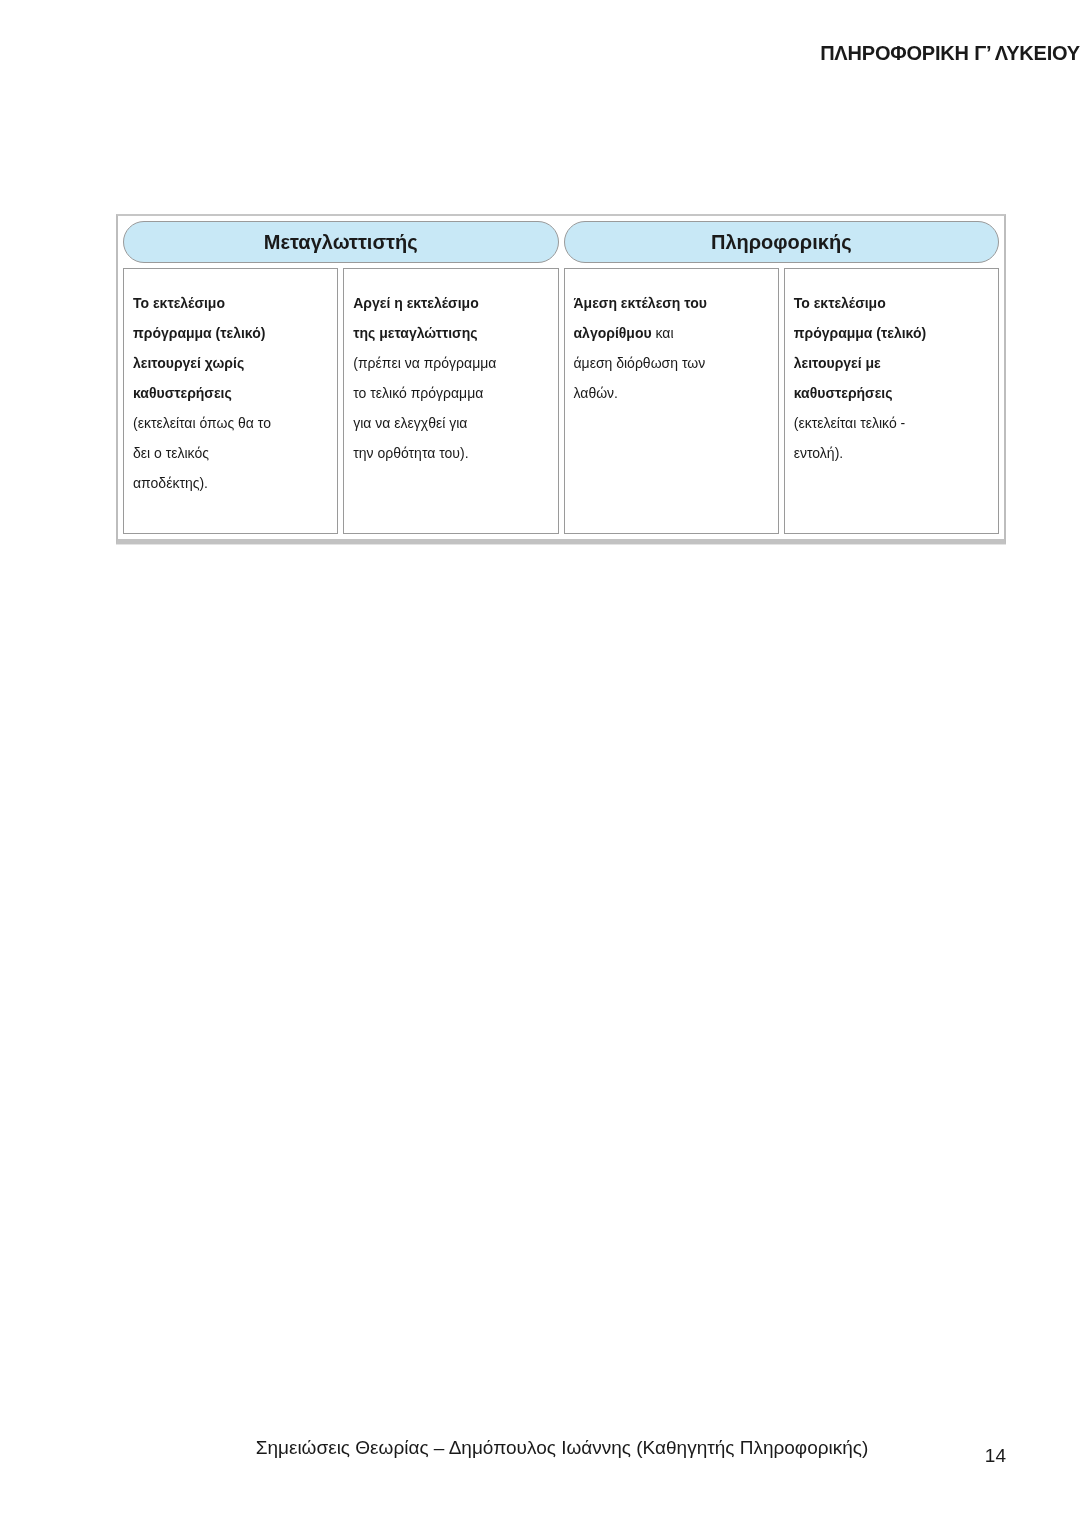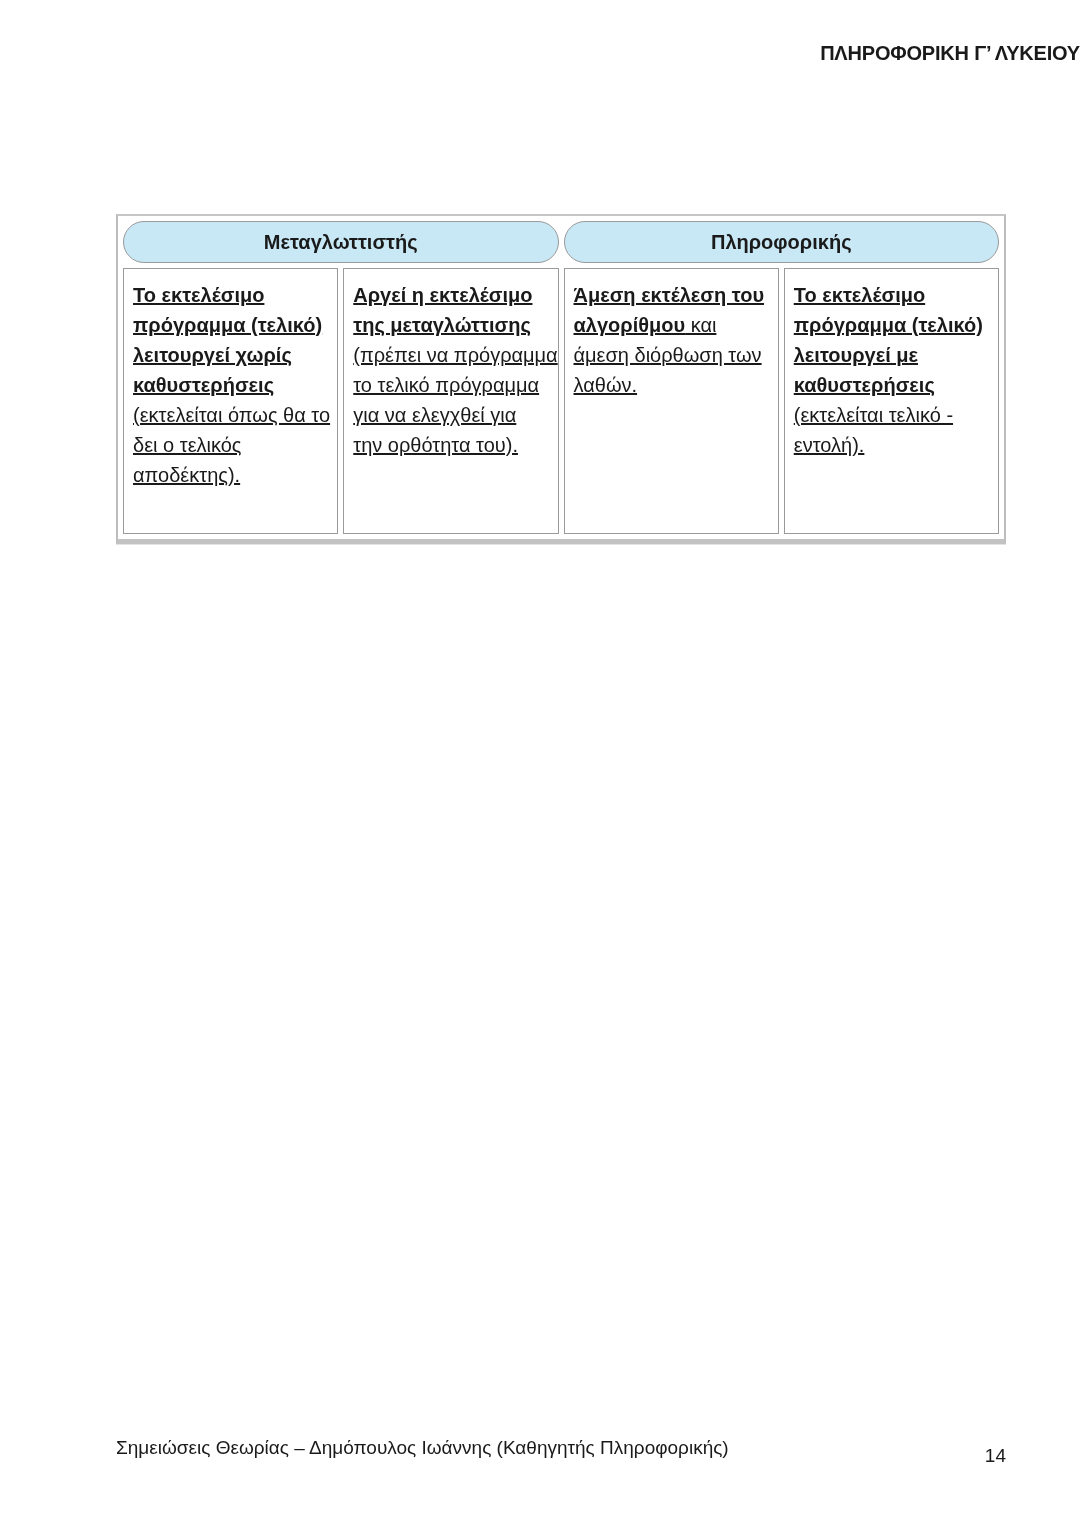--- a/index.html
+++ b/index.html
@@ -55,35 +55,35 @@
     font-weight: bold;
     text-align: center;
     vertical-align: middle;
     color: #1a1a1a;
   }
   tr.group-row th { height: 42px; background: var(--blue, #c8e8f6); border-radius: 21px; }
   tr.colhead-row th { height: 38px; background: var(--peach, #f9e3d6); }
   .cmp-table td.body-cell {
     background: #ffffff;
     vertical-align: top;
-    padding: 11px 8px 5px 9px;
-    font-size: 20px;
+    padding: 19px 8px 5px 9px;
+    font-size: 14px;
     line-height: 30px;
     color: #1a1a1a;
-    text-decoration: underline;
   }
   .cell-line { white-space: nowrap; }
   .seg-bold { font-weight: bold; }
 
   
   .footer {
     position: absolute;
     top: 1437px;
     left: 116px;
     width: 892px;
+    text-align: center;
     font-size: 19px;
     color: #1a1a1a;
   }
   .footer .pagenum {
     position: absolute;
     right: 2px;
     top: 0;
     margin-top: 8px;
   }
 </style>

